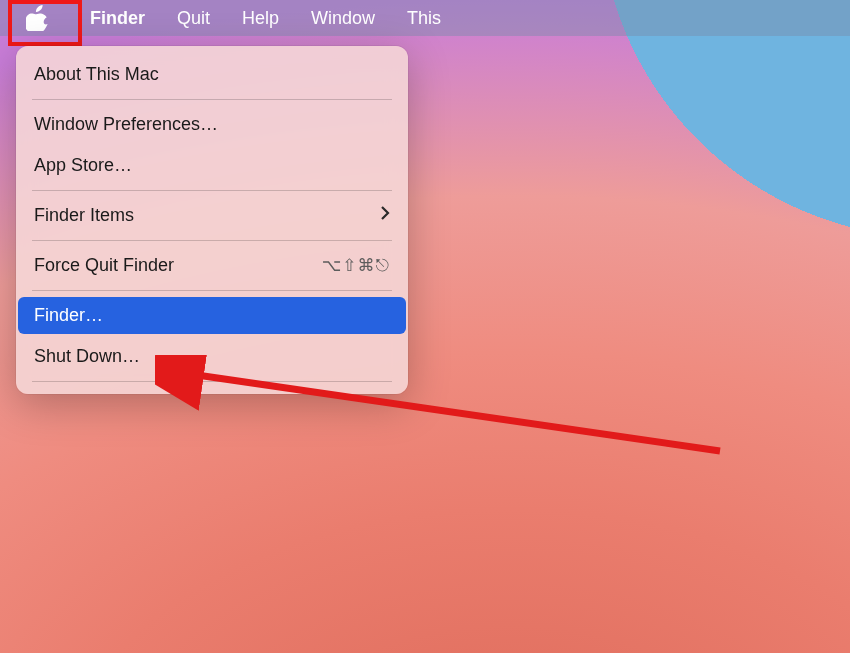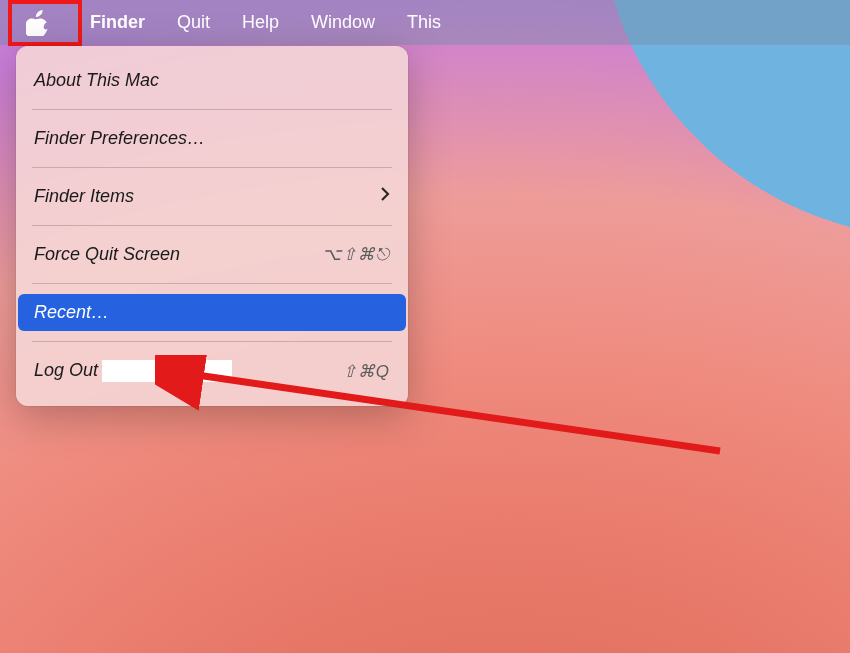--- a/index.html
+++ b/index.html
@@ -14,21 +14,21 @@
     .wallpaper {
       position: absolute;
       inset: 0;
       background:
         radial-gradient(circle at 110% -15%, #6fb4e0 0%, #6fb4e0 28%, transparent 28%),
         radial-gradient(ellipse 150% 120% at 60% 120%, #de6a59 0%, #ea7d6e 35%, #ef8c80 55%, #ee9c99 75%, #c97dd8 100%);
     }
     .menubar {
       position: absolute;
       top: 0; left: 0; right: 0;
-      height: 45px;
+      height: 36px;
       background: rgba(120, 140, 170, 0.45);
       display: flex;
       align-items: center;
       color: #fff;
       font-size: 18px;
     }
     .apple-button {
       width: 74px;
       height: 44px;
       display: flex;
@@ -67,22 +67,21 @@
     }
     .menu-item {
       display: flex;
       align-items: center;
       justify-content: space-between;
       padding: 8px 16px;
       font-size: 18px;
       color: #1a1a1a;
       cursor: default;
       border-radius: 6px;
-      margin: 10px 2px;
-      font-style: italic;
+      margin: 4px 2px;
     }
     .menu-item.selected {
       background: #2662e0;
       color: #fff;
     }
     .menu-sep {
       height: 1px;
       background: rgba(0,0,0,0.18);
       margin: 6px 16px;
     }
@@ -134,47 +133,47 @@
 </div>
 
 <div class="apple-highlight"></div>
 
 <div class="dropdown">
   <div class="menu-item">
     <span>About This Mac</span>
   </div>
   <div class="menu-sep"></div>
   <div class="menu-item">
-    <span>Finder Preferences…</span>
+    <span>Window Preferences…</span>
+  </div>
+  <div class="menu-item">
+    <span>App Store…</span>
   </div>
   <div class="menu-sep"></div>
   <div class="menu-item">
     <span>Finder Items</span>
     <span>
       <svg class="chevron" viewBox="0 0 10 16" fill="none" stroke="#2a2a2a" stroke-width="2.2">
           <path d="M2 2l6 6-6 6"></path>
         </svg>
     </span>
   </div>
   <div class="menu-sep"></div>
   <div class="menu-item">
-    <span>Force Quit Screen</span>
+    <span>Force Quit Finder</span>
     <span class="shortcut">⌥⇧⌘⎋</span>
   </div>
   <div class="menu-sep"></div>
   <div class="menu-item selected">
-    <span>Recent…</span>
+    <span>Finder…</span>
+  </div>
+  <div class="menu-item">
+    <span>Shut Down…</span>
   </div>
   <div class="menu-sep"></div>
-  <div class="menu-item">
-    <span>
-      <span>Log Out</span><span class="logout-blank"></span>
-    </span>
-    <span class="shortcut">⇧⌘Q</span>
-  </div>
 </div>
 
 <svg class="annotation-arrow" viewBox="0 0 580 110">
   <defs>
     <marker id="ah" markerWidth="14" markerHeight="14" refX="3" refY="5" orient="auto">
       <path d="M0,0 L0,10 L12,5 z" fill="#e21a1a"></path>
     </marker>
   </defs>
   <line x1="565" y1="96" x2="28" y2="18" stroke="#e21a1a" stroke-width="7" marker-end="url(#ah)"></line>
 </svg>

